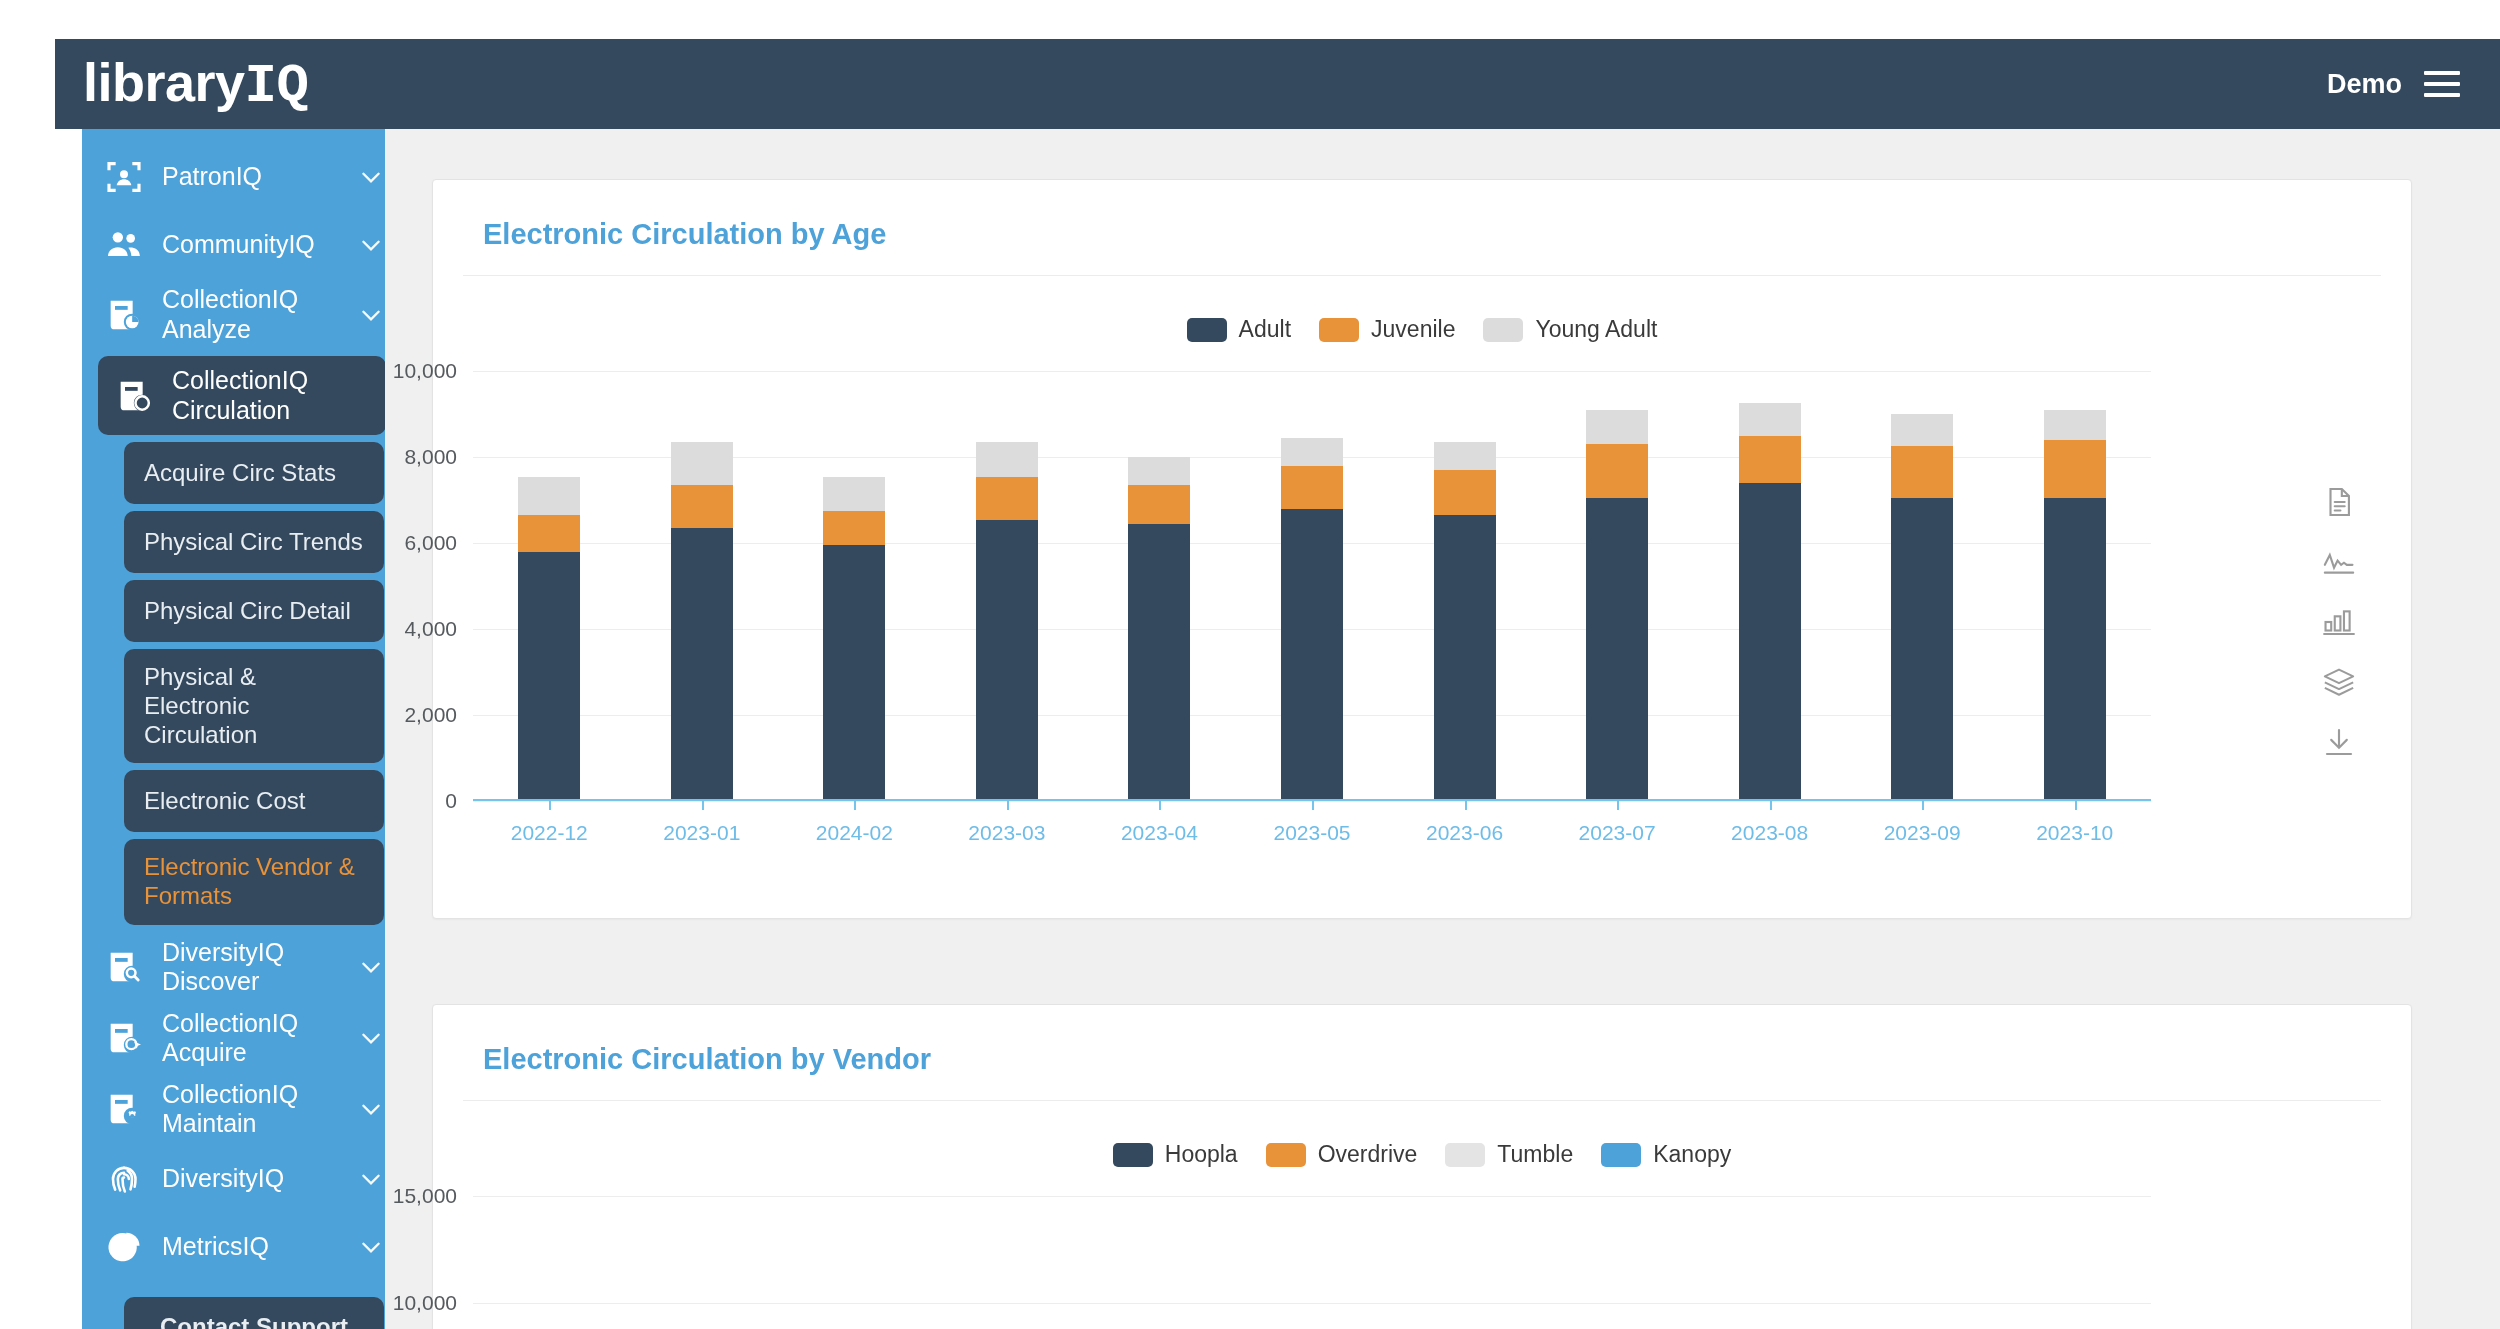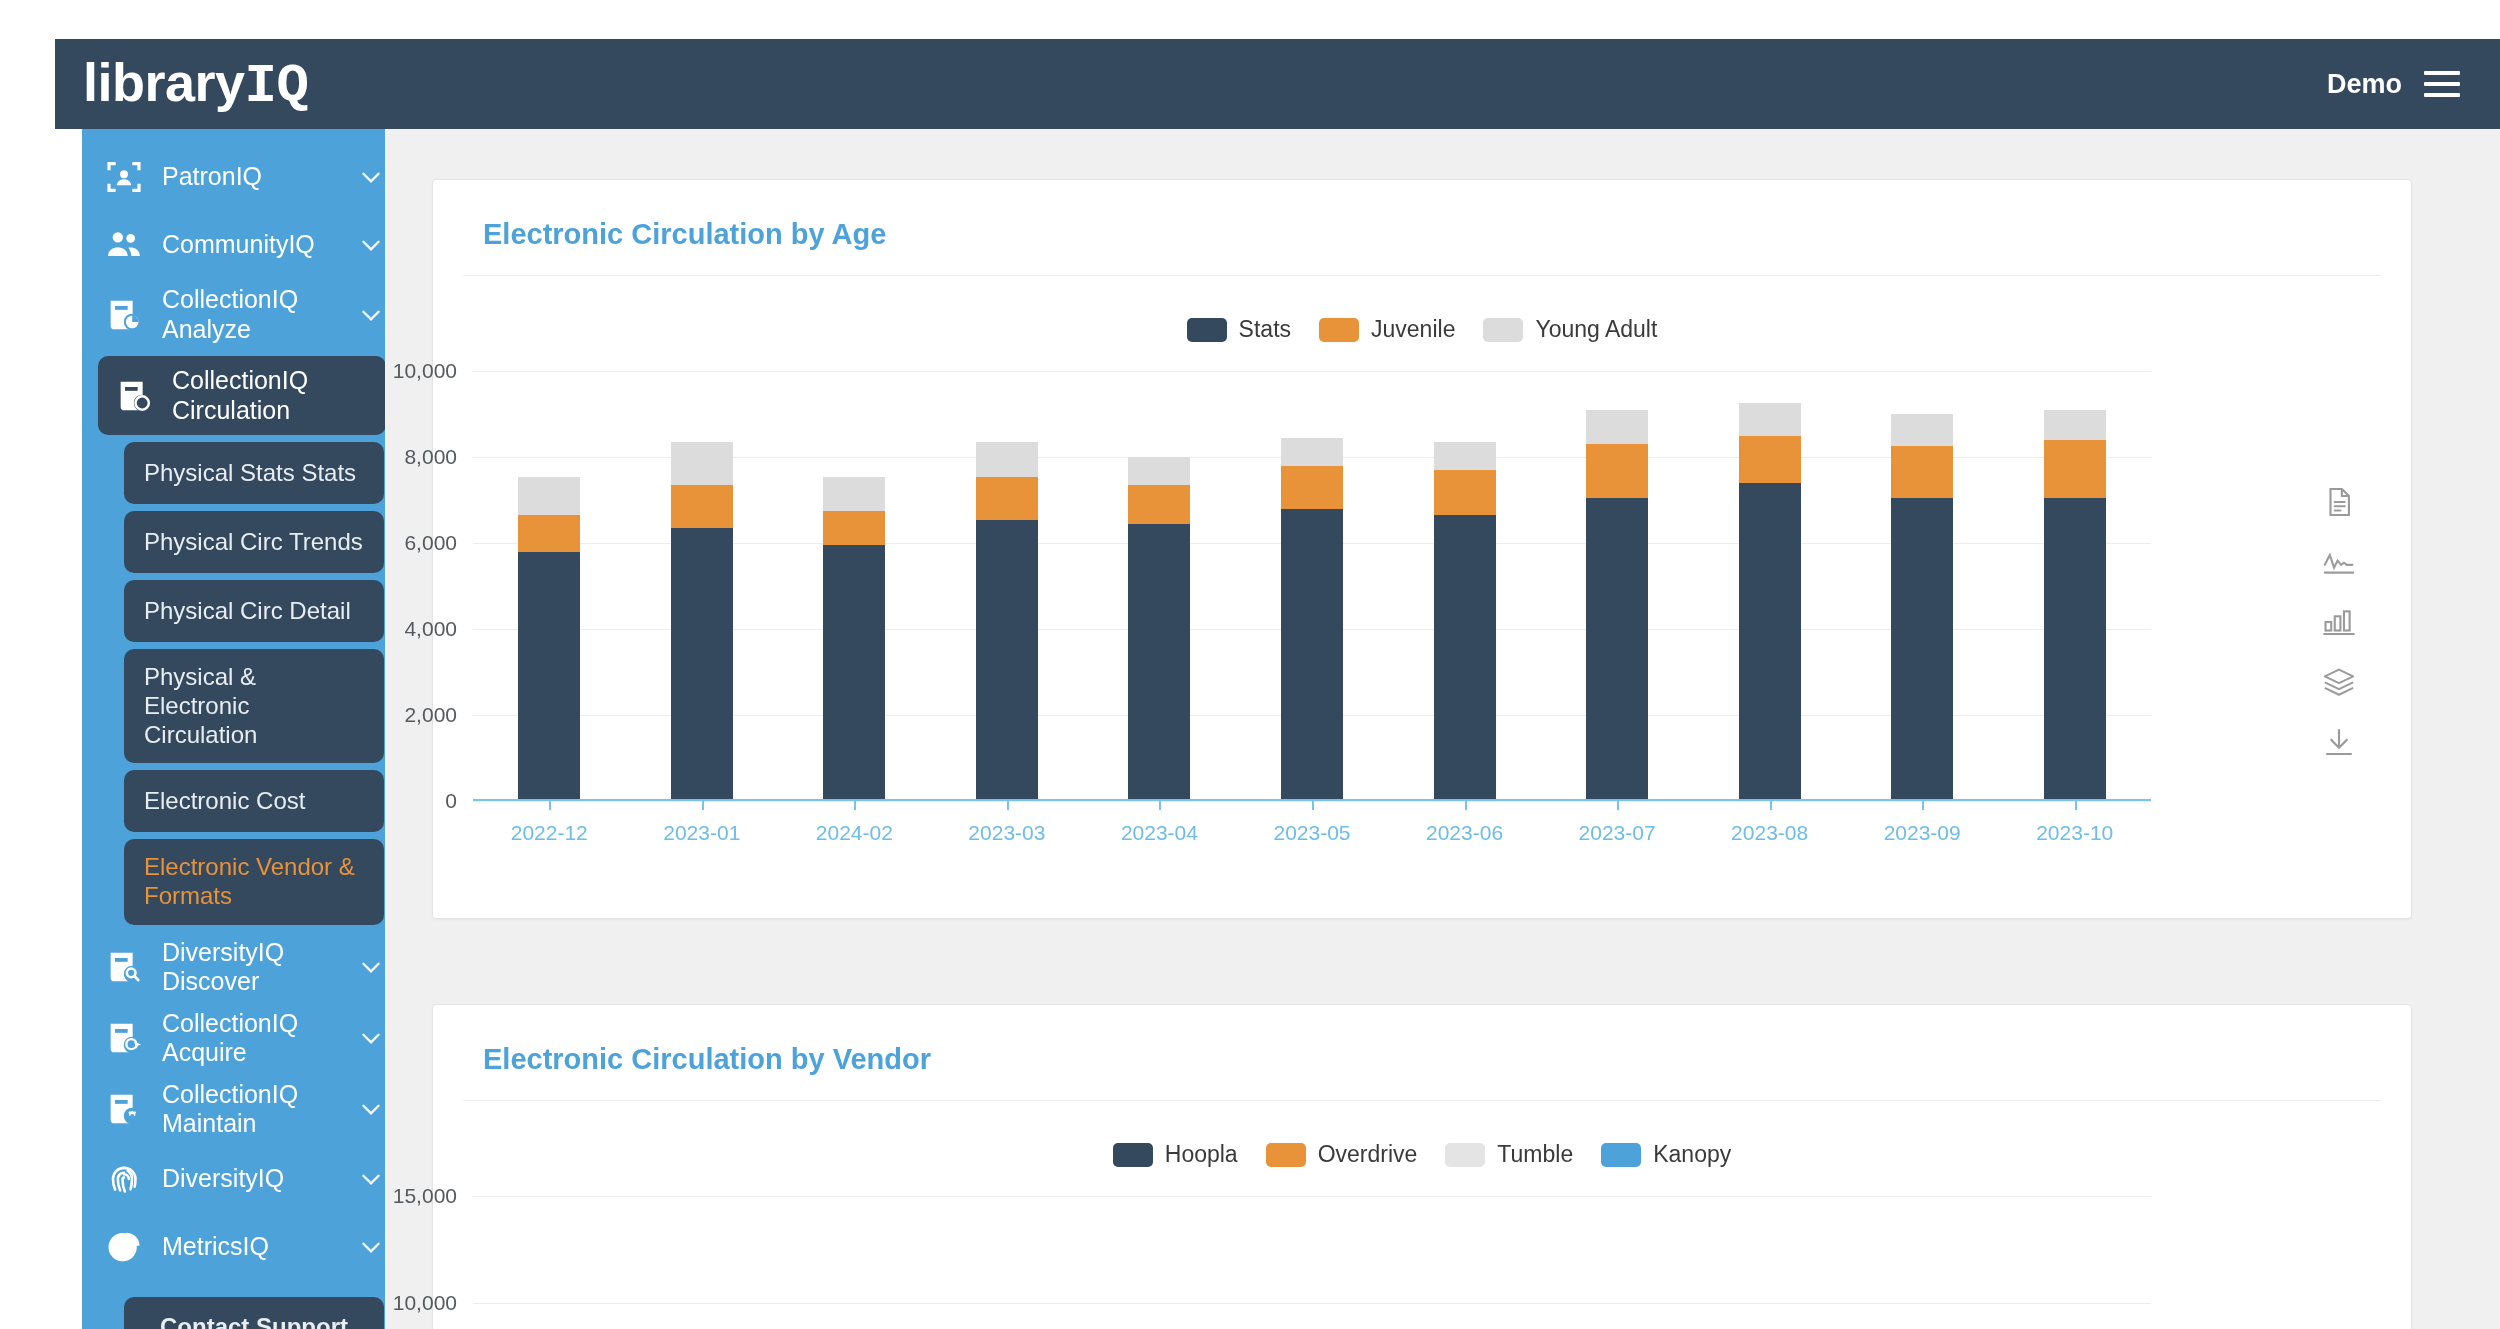--- a/index.html
+++ b/index.html
@@ -317,21 +317,21 @@
           <path d="M4 3.4h13.2v17.2H6.2A2.2 2.2 0 014 18.4z"></path>
           <rect x="6.6" y="6.6" width="7.6" height="2.3" fill="#34495e"></rect>
           <circle cx="16.9" cy="16.2" r="5" fill="#34495e"></circle>
           <circle cx="16.9" cy="16.2" r="4" fill="none" stroke="#fff" stroke-width="1.5"></circle>
         </svg>
       </span>
       <span class="lbl">CollectionIQ Circulation</span>
     </div>
 
     <div class="sub-item">
-      <span class="slbl">Physical Stats Stats</span>
+      <span class="slbl">Acquire Circ Stats</span>
     </div>
     <div class="sub-item">
       <span class="slbl">Physical Circ Trends</span>
     </div>
     <div class="sub-item">
       <span class="slbl">Physical Circ Detail</span>
     </div>
     <div class="sub-item">
       <span class="slbl">Physical &amp; Electronic Circulation</span>
     </div>
@@ -437,21 +437,21 @@
 
   <div class="content">
 
     <div class="card" id="card1">
       <div class="card-title">Electronic Circulation by Age</div>
       <div class="card-rule"></div>
 
       <div class="legend" id="legend1">
           <div class="legend-item">
             <span class="legend-swatch" style="background: rgb(52, 73, 94);"></span>
-            <span class="legend-text">Stats</span>
+            <span class="legend-text">Adult</span>
           </div>
           <div class="legend-item">
             <span class="legend-swatch" style="background: rgb(232, 146, 58);"></span>
             <span class="legend-text">Juvenile</span>
           </div>
           <div class="legend-item">
             <span class="legend-swatch" style="background: rgb(220, 220, 220);"></span>
             <span class="legend-text">Young Adult</span>
           </div>
         </div>

